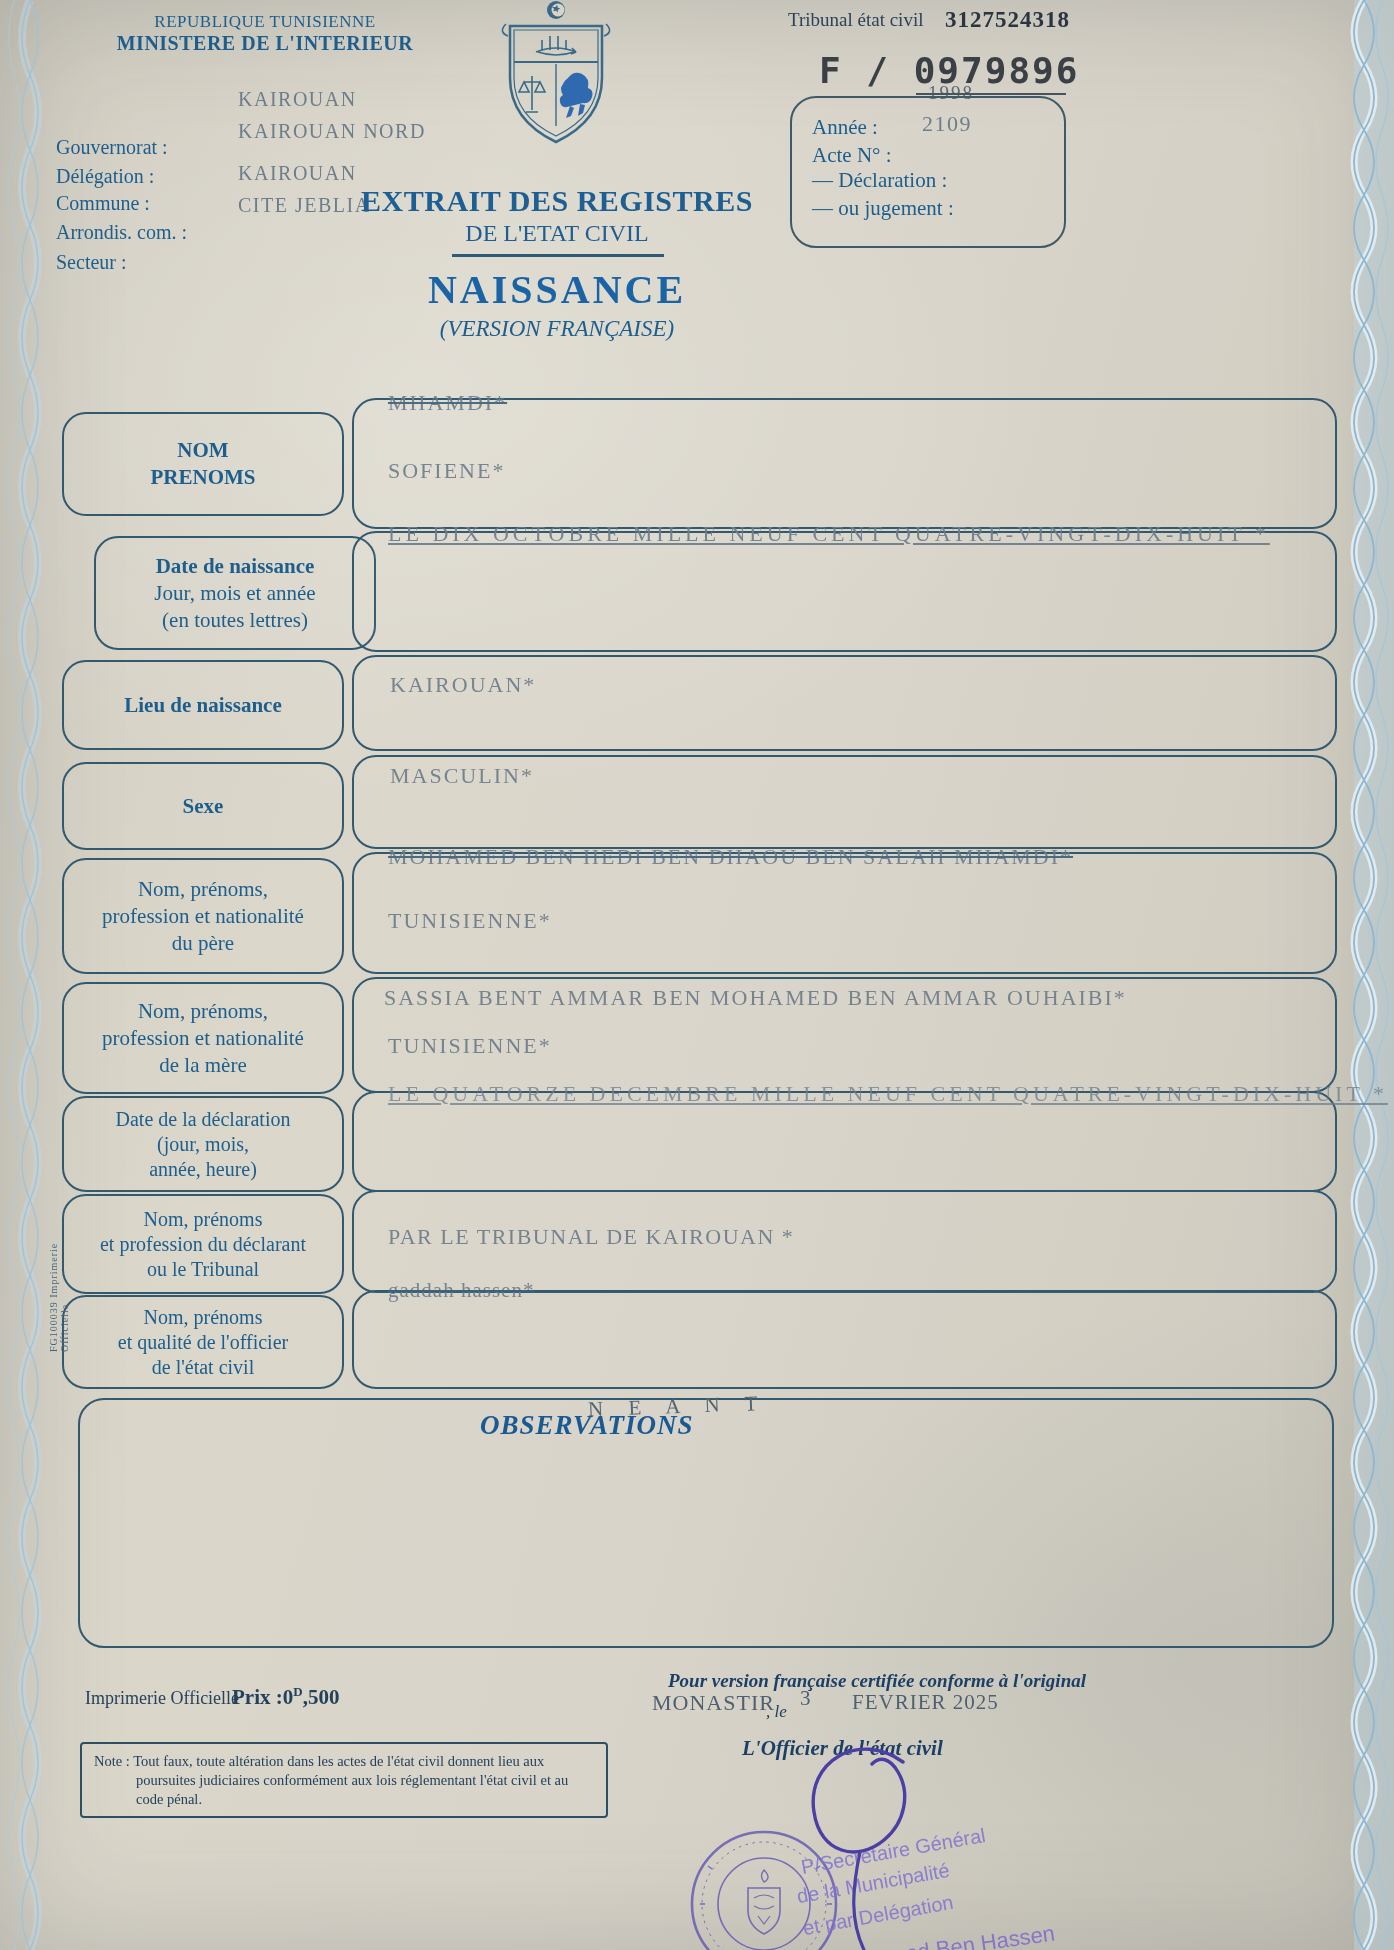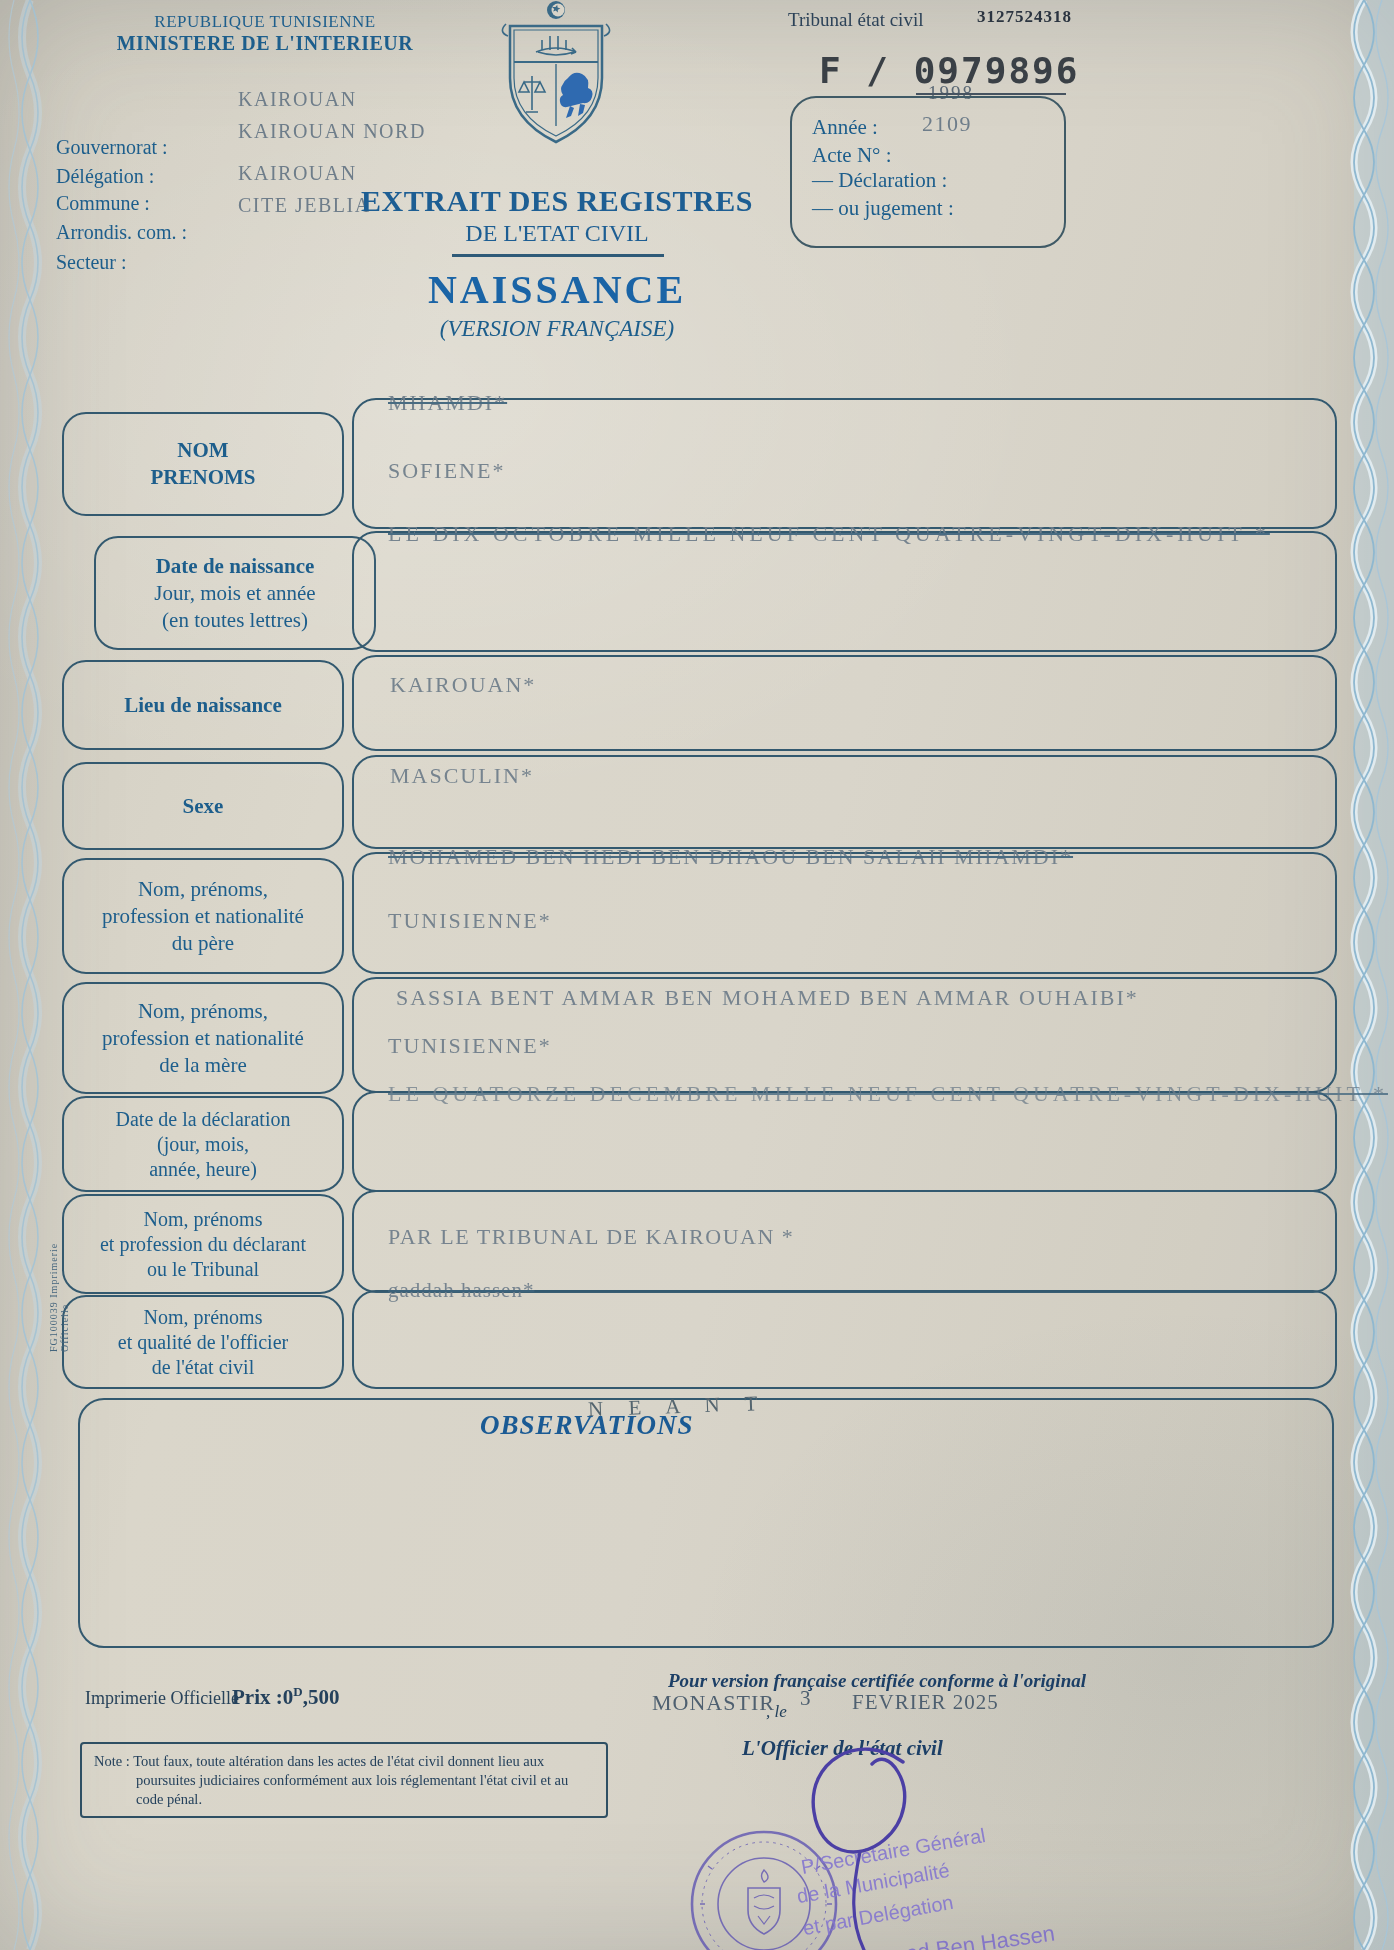--- a/index.html
+++ b/index.html
@@ -11,21 +11,21 @@
       linear-gradient(105deg,#d0ccc0 0%,#dad6ca 28%,#d8d4c9 55%,#d1cdc1 80%,#c8c5b9 100%);
     box-shadow:inset 0 0 120px rgba(70,80,85,.25);}
   .abs{position:absolute;}
   
   .ink{color:#1d5e8c;}
   .b{font-weight:bold;}
   .i{font-style:italic;}
   
   .tv{position:absolute;font-family:"Liberation Serif",serif;color:#6e7d8a;
       letter-spacing:2px;font-size:22px;white-space:nowrap;opacity:.92;}
-  .tv.wide{letter-spacing:4px;}
+  .tv.wide{letter-spacing:4px;text-decoration:underline;}
   .struck{text-decoration:line-through;text-decoration-color:#3d637c;text-decoration-thickness:1.5px;}
   
   .lb{position:absolute;left:62px;width:278px;border:2px solid #33596f;border-radius:24px;
       display:flex;flex-direction:column;justify-content:center;align-items:center;
       color:#1d5e8c;text-align:center;font-size:21px;line-height:27px;background:rgba(255,255,255,.03);}
   .vb{position:absolute;left:352px;width:981px;border:2px solid #33596f;border-radius:24px;
       background:rgba(255,255,255,.03);}
   .hlbl{position:absolute;color:#1d5e8c;font-size:20px;white-space:nowrap;}
   .hval{position:absolute;font-family:"Liberation Serif",serif;color:#6e7d8a;font-size:20px;
         letter-spacing:1.5px;white-space:nowrap;}
@@ -76,21 +76,21 @@
       </g>
       <g fill="#2f6ab0" stroke="none">
         <path d="M76,78 q6,-8 14,-4 q8,4 6,14 q6,2 4,9 q-2,7 -9,6 l-16,4 q-6,1 -7,-5 q-1,-5 3,-7 q-4,-6 0,-11 q2,-4 5,-6 z"></path>
         <path d="M78,106 l-4,12 5,-2 3,-8 z M88,104 l-2,12 5,-3 2,-8 z"></path>
       </g>
       <path d="M14,24 q-8,8 2,12 M114,24 q8,8 -2,12" stroke-width="1.6"></path>
     </g>
   </svg>
 
   <div class="abs" style="left:788px;top:9px;font-size:19px;color:#2c4258;">Tribunal état civil</div>
-  <div class="abs b" style="left:945px;top:7px;font-size:17px;color:#2b3440;letter-spacing:1px;margin-left:32px;">3127524318</div>
+  <div class="abs b" style="left:945px;top:7px;font-size:23px;color:#2b3440;letter-spacing:1px;">3127524318</div>
 
   <div class="abs" style="left:798px;top:50px;font-family:'DejaVu Sans Mono',monospace;font-weight:bold;font-size:36px;color:#3a4046;letter-spacing:2px;margin-left:21px;">F / 0979896</div>
   <div class="abs" style="left:928px;top:82px;font-size:19px;color:#5a6875;letter-spacing:2px;">1998</div>
   <div class="abs" style="left:916px;top:93px;width:150px;height:2px;background:#465360;"></div>
 
   <div class="abs" style="left:790px;top:96px;width:272px;height:148px;border:2px solid #3f5a66;border-radius:26px;"></div>
   <div class="hlbl" style="left:812px;top:115px;font-size:21px;">Année :</div>
   <div class="hval" style="left:922px;top:111px;font-size:22px;">2109</div>
   <div class="hlbl" style="left:812px;top:143px;font-size:21px;">Acte N° :</div>
   <div class="hlbl" style="left:812px;top:168px;font-size:21px;">— Déclaration :</div>
@@ -148,21 +148,21 @@
   <div class="vb" style="top:852px;height:118px;"></div>
   <div class="tv struck" style="left:388px;top:844px;">MOHAMED BEN HEDI BEN DHAOU BEN SALAH MHAMDI*</div>
   <div class="tv" style="left:388px;top:908px;">TUNISIENNE*</div>
 
   <div class="lb" style="top:982px;height:108px;">
     <span>Nom, prénoms,</span>
     <span>profession et nationalité</span>
     <span>de la mère</span>
   </div>
   <div class="vb" style="top:977px;height:112px;"></div>
-  <div class="tv" style="left:396px;top:985px;">SASSIA BENT AMMAR BEN MOHAMED BEN AMMAR OUHAIBI*</div>
+  <div class="tv" style="left:384px;top:985px;">SASSIA BENT AMMAR BEN MOHAMED BEN AMMAR OUHAIBI*</div>
   <div class="tv" style="left:388px;top:1033px;">TUNISIENNE*</div>
 
   <div class="lb" style="top:1096px;height:92px;font-size:20px;line-height:25px;">
     <span>Date de la déclaration</span>
     <span>(jour, mois,</span>
     <span>année, heure)</span>
   </div>
   <div class="vb" style="top:1091px;height:97px;"></div>
   <div class="tv wide struck" style="left:388px;top:1081px;opacity:.75;">LE QUATORZE DECEMBRE  MILLE  NEUF CENT QUATRE-VINGT-DIX-HUIT  *</div>
 

